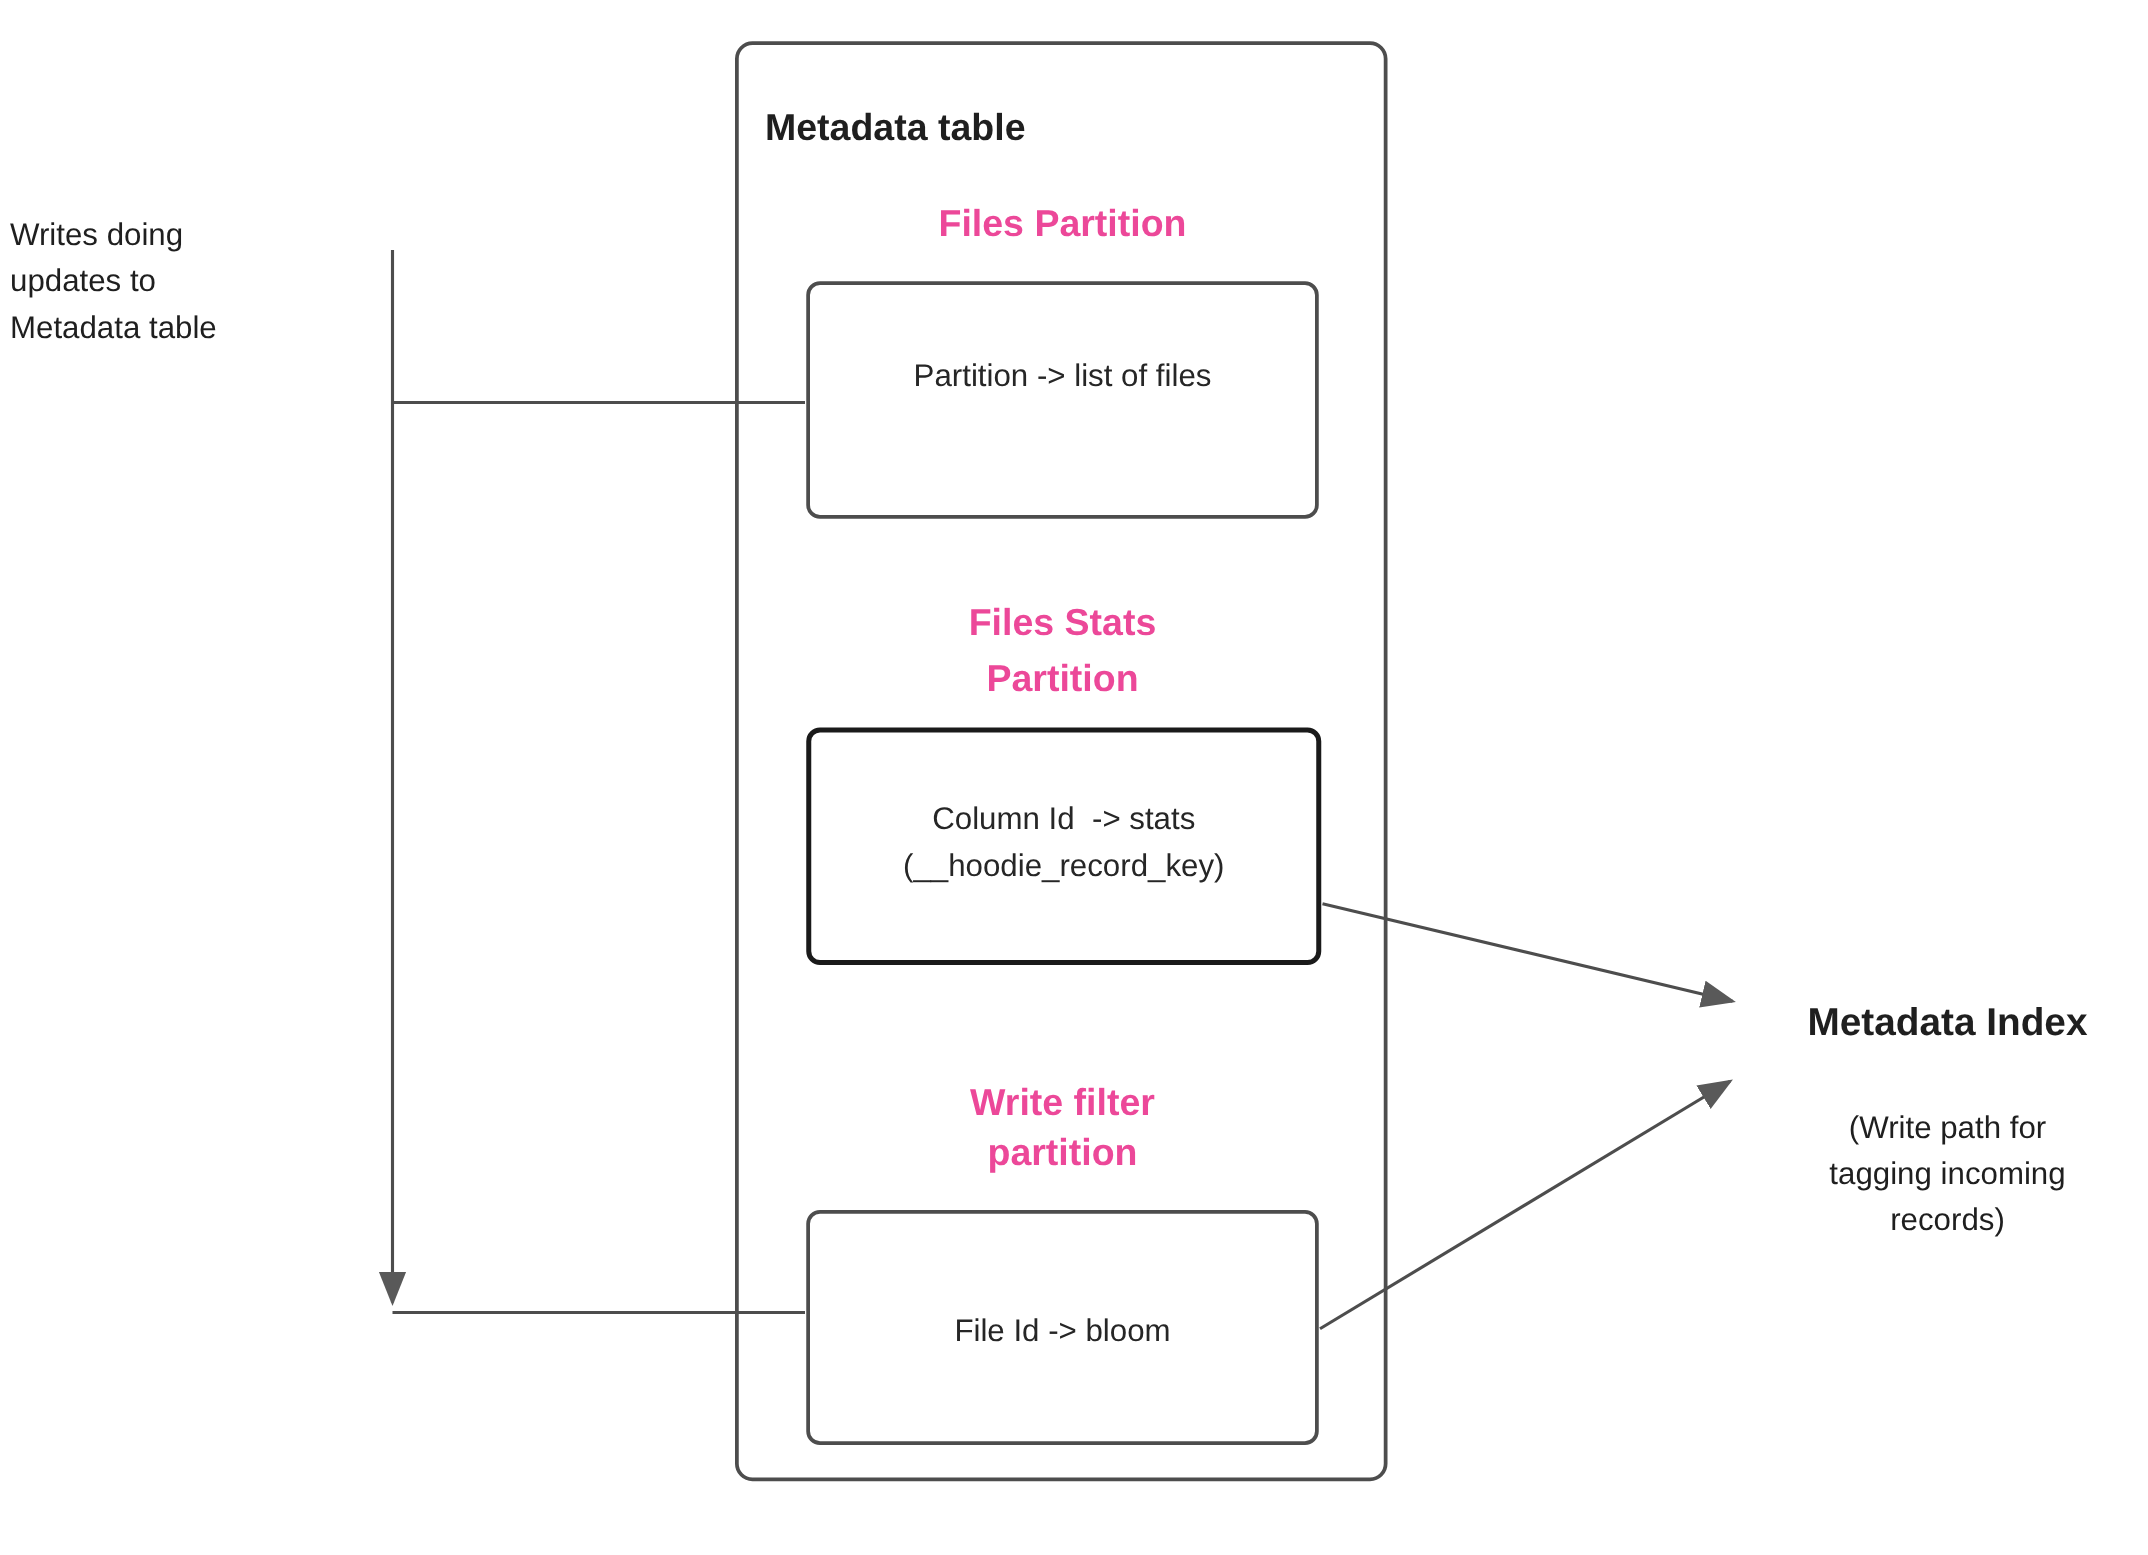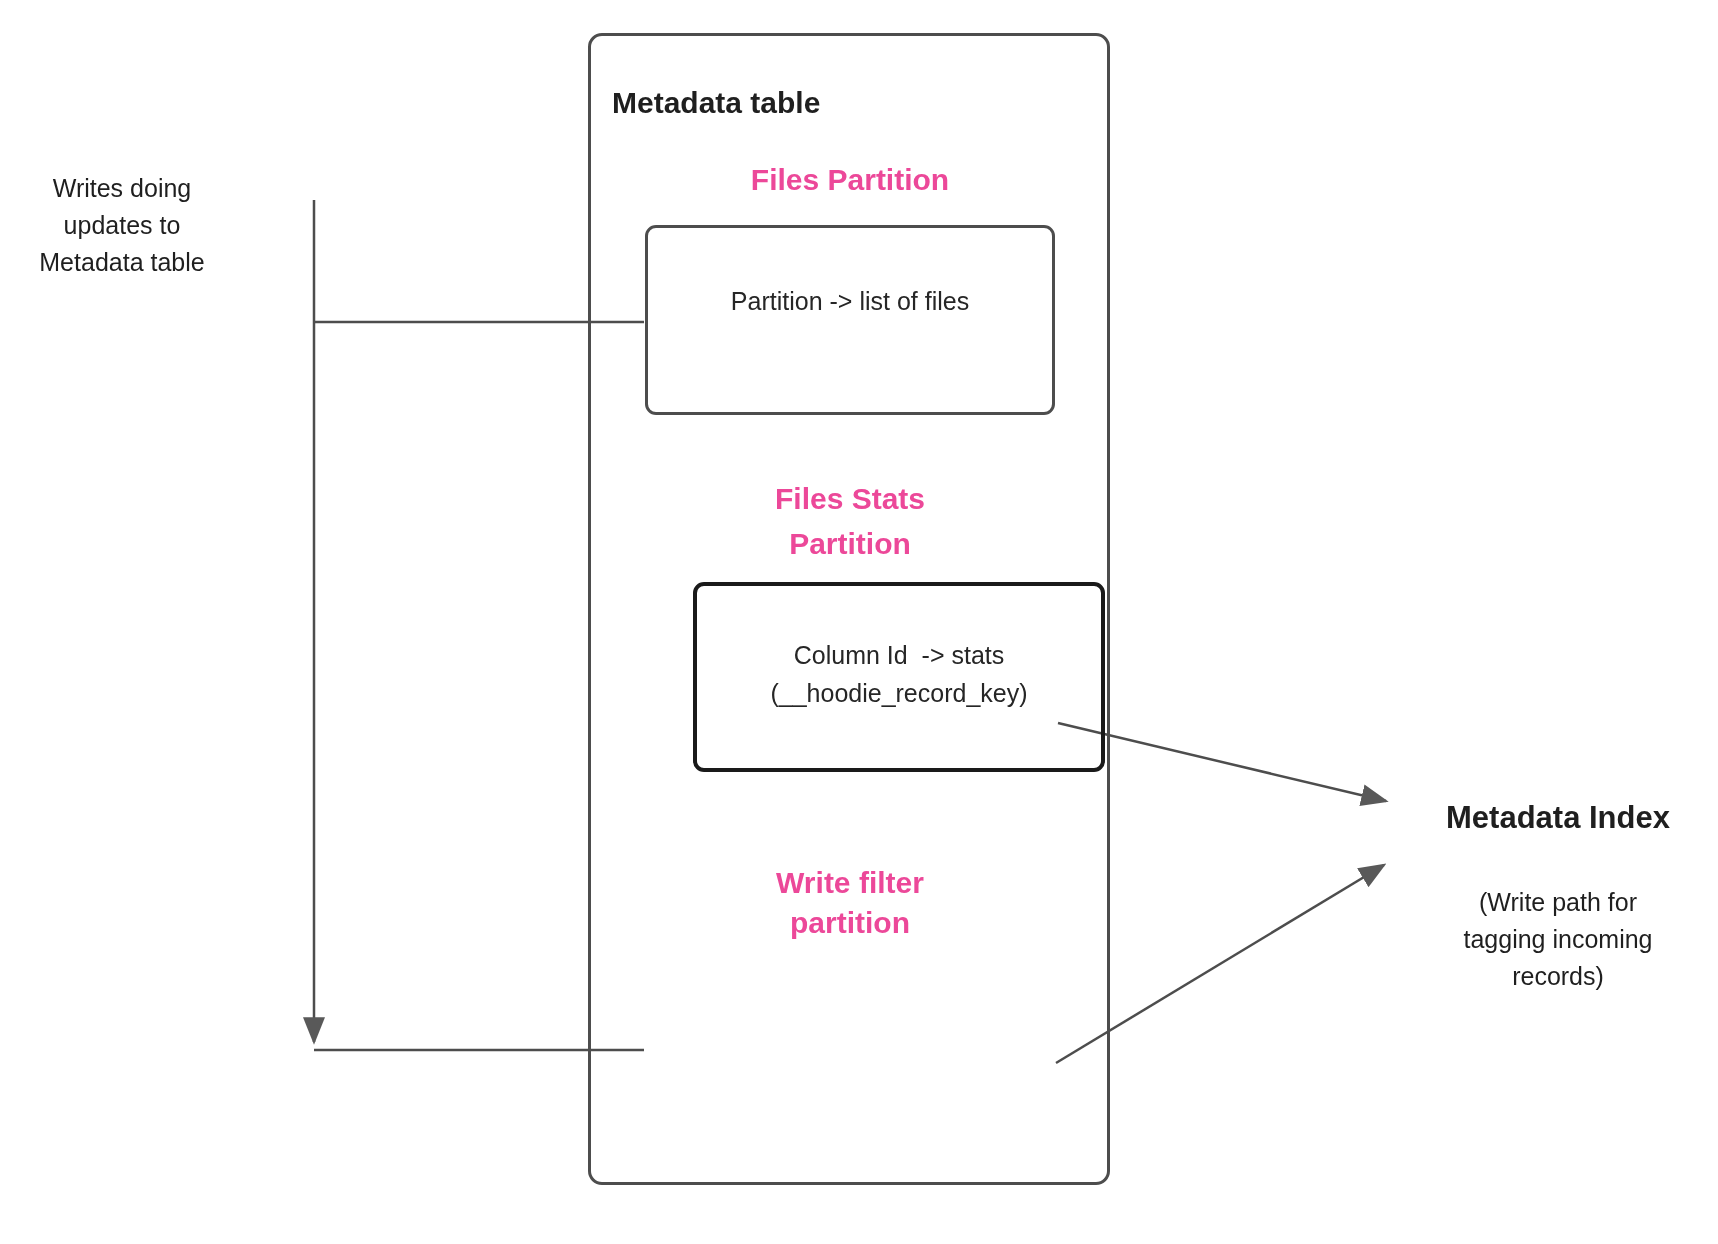--- a/index.html
+++ b/index.html
@@ -9,21 +9,21 @@
     height: 1244px;
     background: #ffffff;
     font-family: "Liberation Sans", sans-serif;
     color: #262626;
     overflow: hidden;
   }
   .abs { position: absolute; }
   .note {
     font-size: 25px;
     line-height: 37px;
-    text-align: center;
+    text-align: left;
     white-space: pre-wrap;
     color: #1f1f1f;
   }
   .outer-box {
     left: 588px; top: 33px;
     width: 522px; height: 1152px;
     border: 3px solid #4d4d4d;
     border-radius: 14px;
     box-sizing: border-box;
   }
@@ -105,27 +105,30 @@
 
     <div class="abs outer-title">Metadata table</div>
 
     <div class="abs section-heading" style="top:124px; line-height:40px;">Files Partition</div>
     <div class="abs inner-box" style="top:189px;">
       <div class="abs inner-text" style="top:54px;">Partition -&gt; list of files</div>
     </div>
 
     <div class="abs section-heading" style="top:440px; line-height:45px;">Files Stats
 Partition</div>
-    <div class="abs inner-box stats" style="top:546px;margin-left:48px;">
+    <div class="abs inner-box stats" style="top:546px;">
       <div class="abs inner-text" style="top:50px;">Column Id  -&gt; stats
 (__hoodie_record_key)</div>
     </div>
 
     <div class="abs section-heading" style="top:827px; line-height:40px;">Write filter
 partition</div>
+    <div class="abs inner-box" style="top:932px; height:188px;">
+      <div class="abs inner-text" style="top:75px;">File Id -&gt; bloom</div>
+    </div>
 
   </div>
 
   <div class="abs index-block">
     <div class="index-title">Metadata Index</div>
     <div class="index-subtitle">(Write path for
 tagging incoming
 records)</div>
   </div>
 

